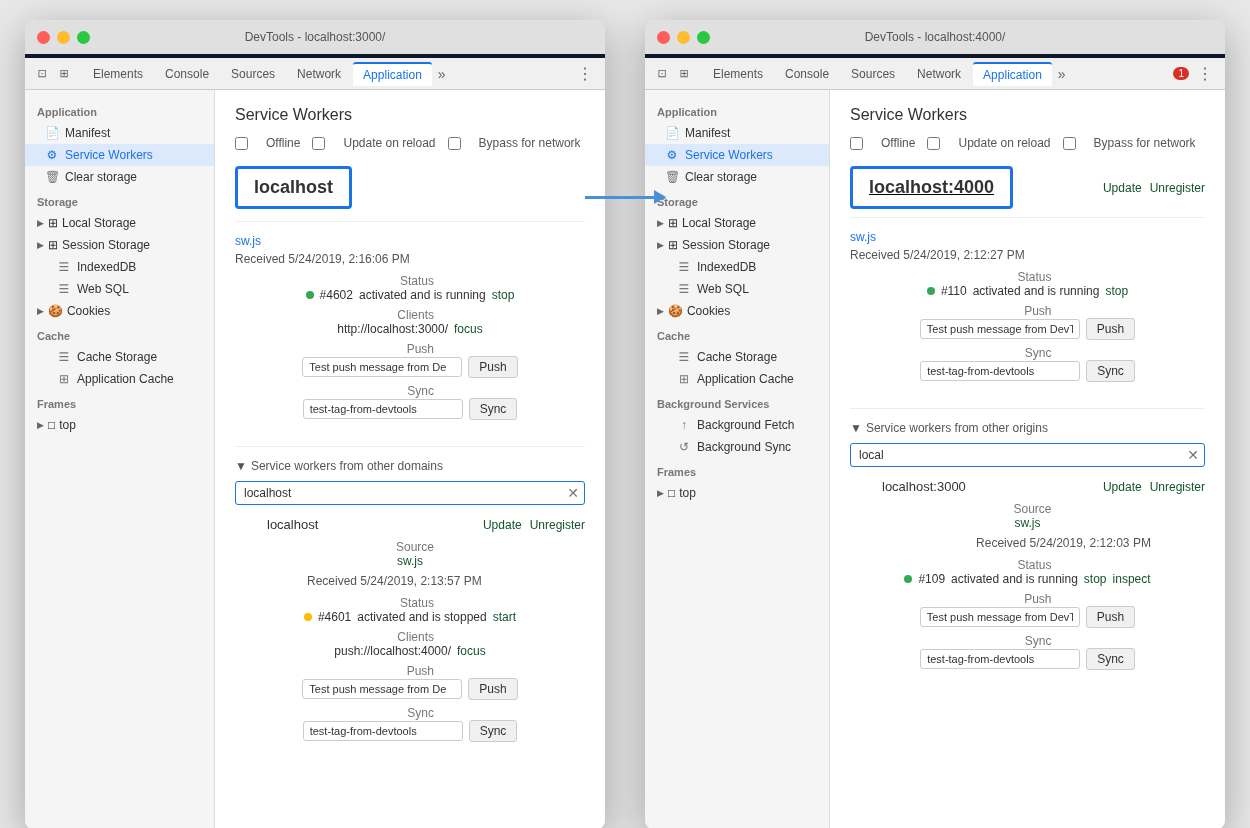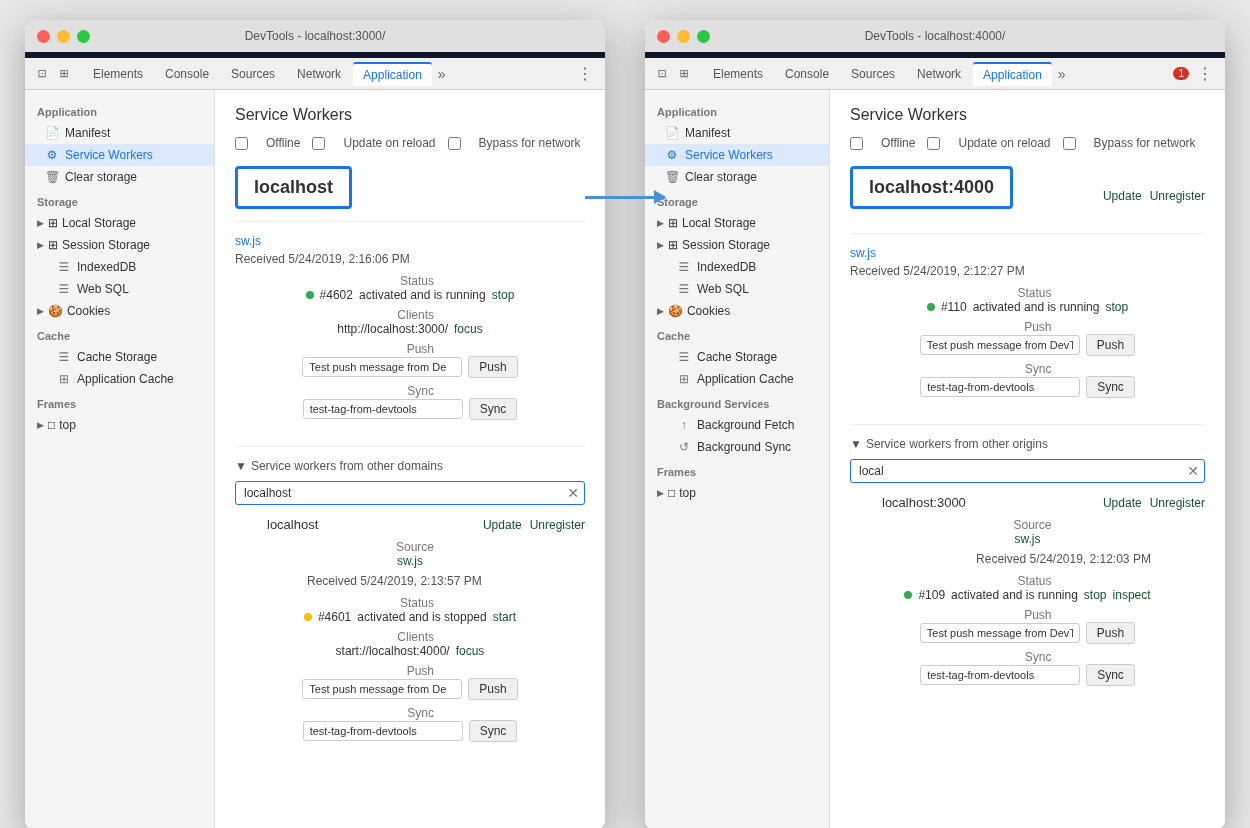--- a/index.html
+++ b/index.html
@@ -63,21 +63,21 @@
       overflow: hidden;
       flex-shrink: 0;
     }
 
     .window-titlebar {
       background: #e0e0e0;
       height: 38px;
       display: flex;
       align-items: center;
       padding: 0 12px;
-      border-bottom: 6px solid #0f172a;
+      border-bottom: 4px solid #0f172a;
       position: relative;
     }
 
     .window-controls {
       display: flex;
       gap: 7px;
       align-items: center;
     }
 
     .window-btn {
@@ -617,21 +617,21 @@
               <span class="status-dot" style="background:#fbbc05;"></span>
               <span>#4601</span>
               <span>activated and is stopped</span>
               <a class="link-btn">start</a>
             </span>
           </div>
 
           <div class="sw-row">
             <span class="sw-row-label">Clients</span>
             <span class="sw-row-value">
-              <span>start://localhost:4000/</span>
+              <span>push://localhost:4000/</span>
               <a class="link-btn">focus</a>
             </span>
           </div>
 
           <div class="sw-row">
             <span class="sw-row-label">Push</span>
             <span class="sw-row-value">
               <input class="push-input" type="text" value="Test push message from De" style="">
               <button class="action-btn">Push</button>
             </span>
@@ -764,21 +764,21 @@
             <input type="checkbox" style="">
             <span>Update on reload</span>
           </label>
           <label class="checkbox-label">
             <input type="checkbox" style="">
             <span>Bypass for network</span>
           </label>
         </div>
 
         <div style="display:flex; align-items:center; justify-content:space-between; margin-bottom:8px;">
-          <div class="highlight-box" style="margin-bottom:16px;">
+          <div class="highlight-box" style="margin-bottom:0;text-decoration:underline;">
             <span class="highlight-box-text">localhost:4000</span>
           </div>
           <div style="display:flex; gap:8px;">
             <a class="link-btn">Update</a>
             <a class="link-btn">Unregister</a>
           </div>
         </div>
 
         <div class="sw-entry">
           <a class="sw-source-link">sw.js</a>

